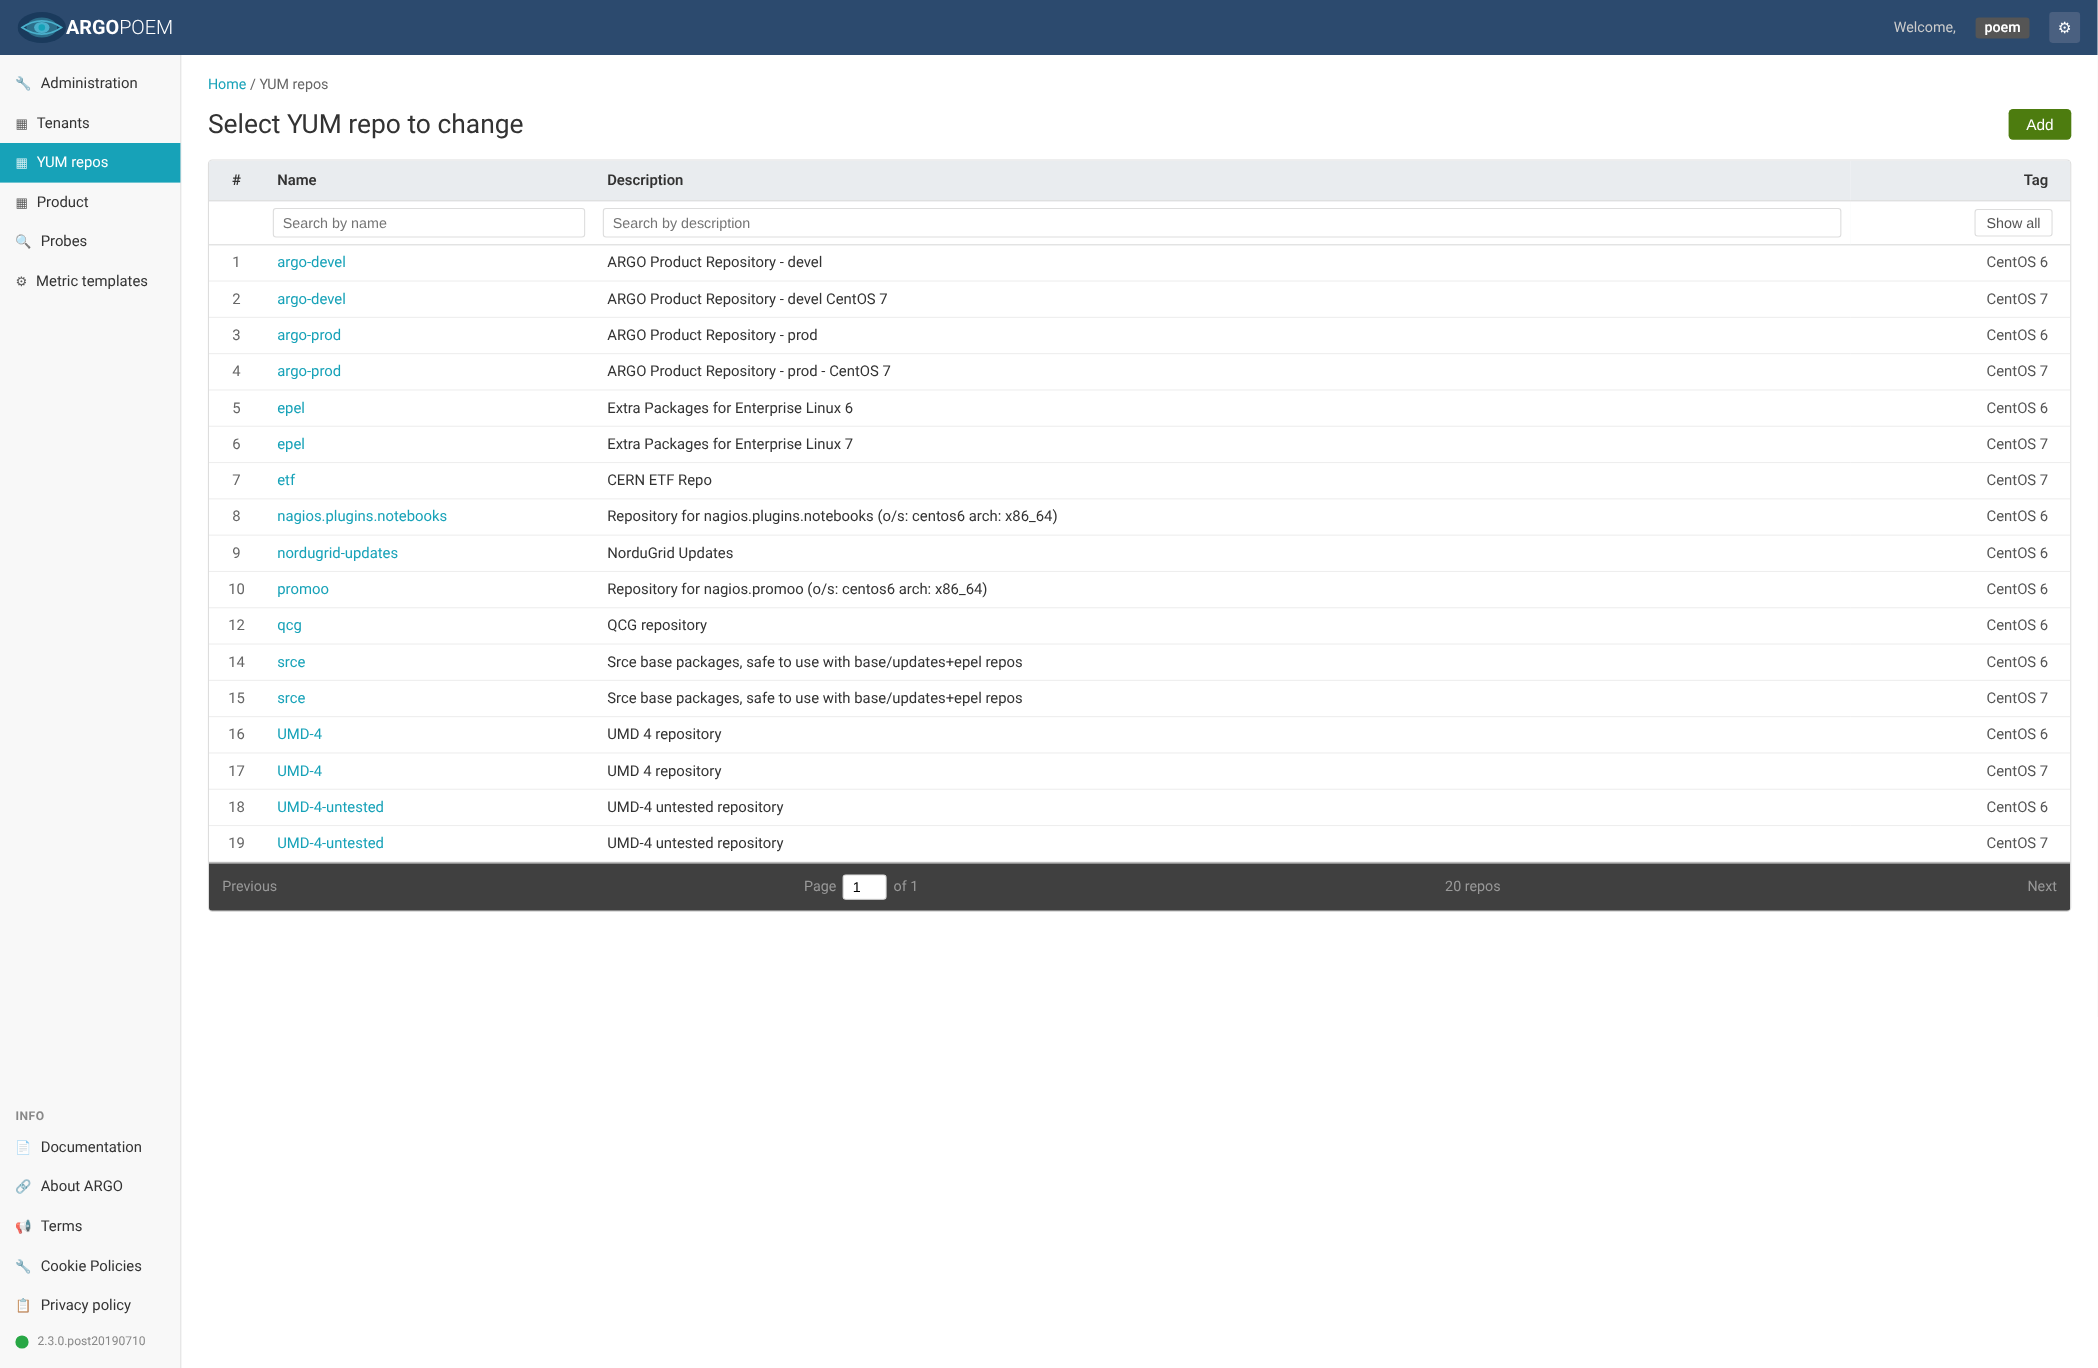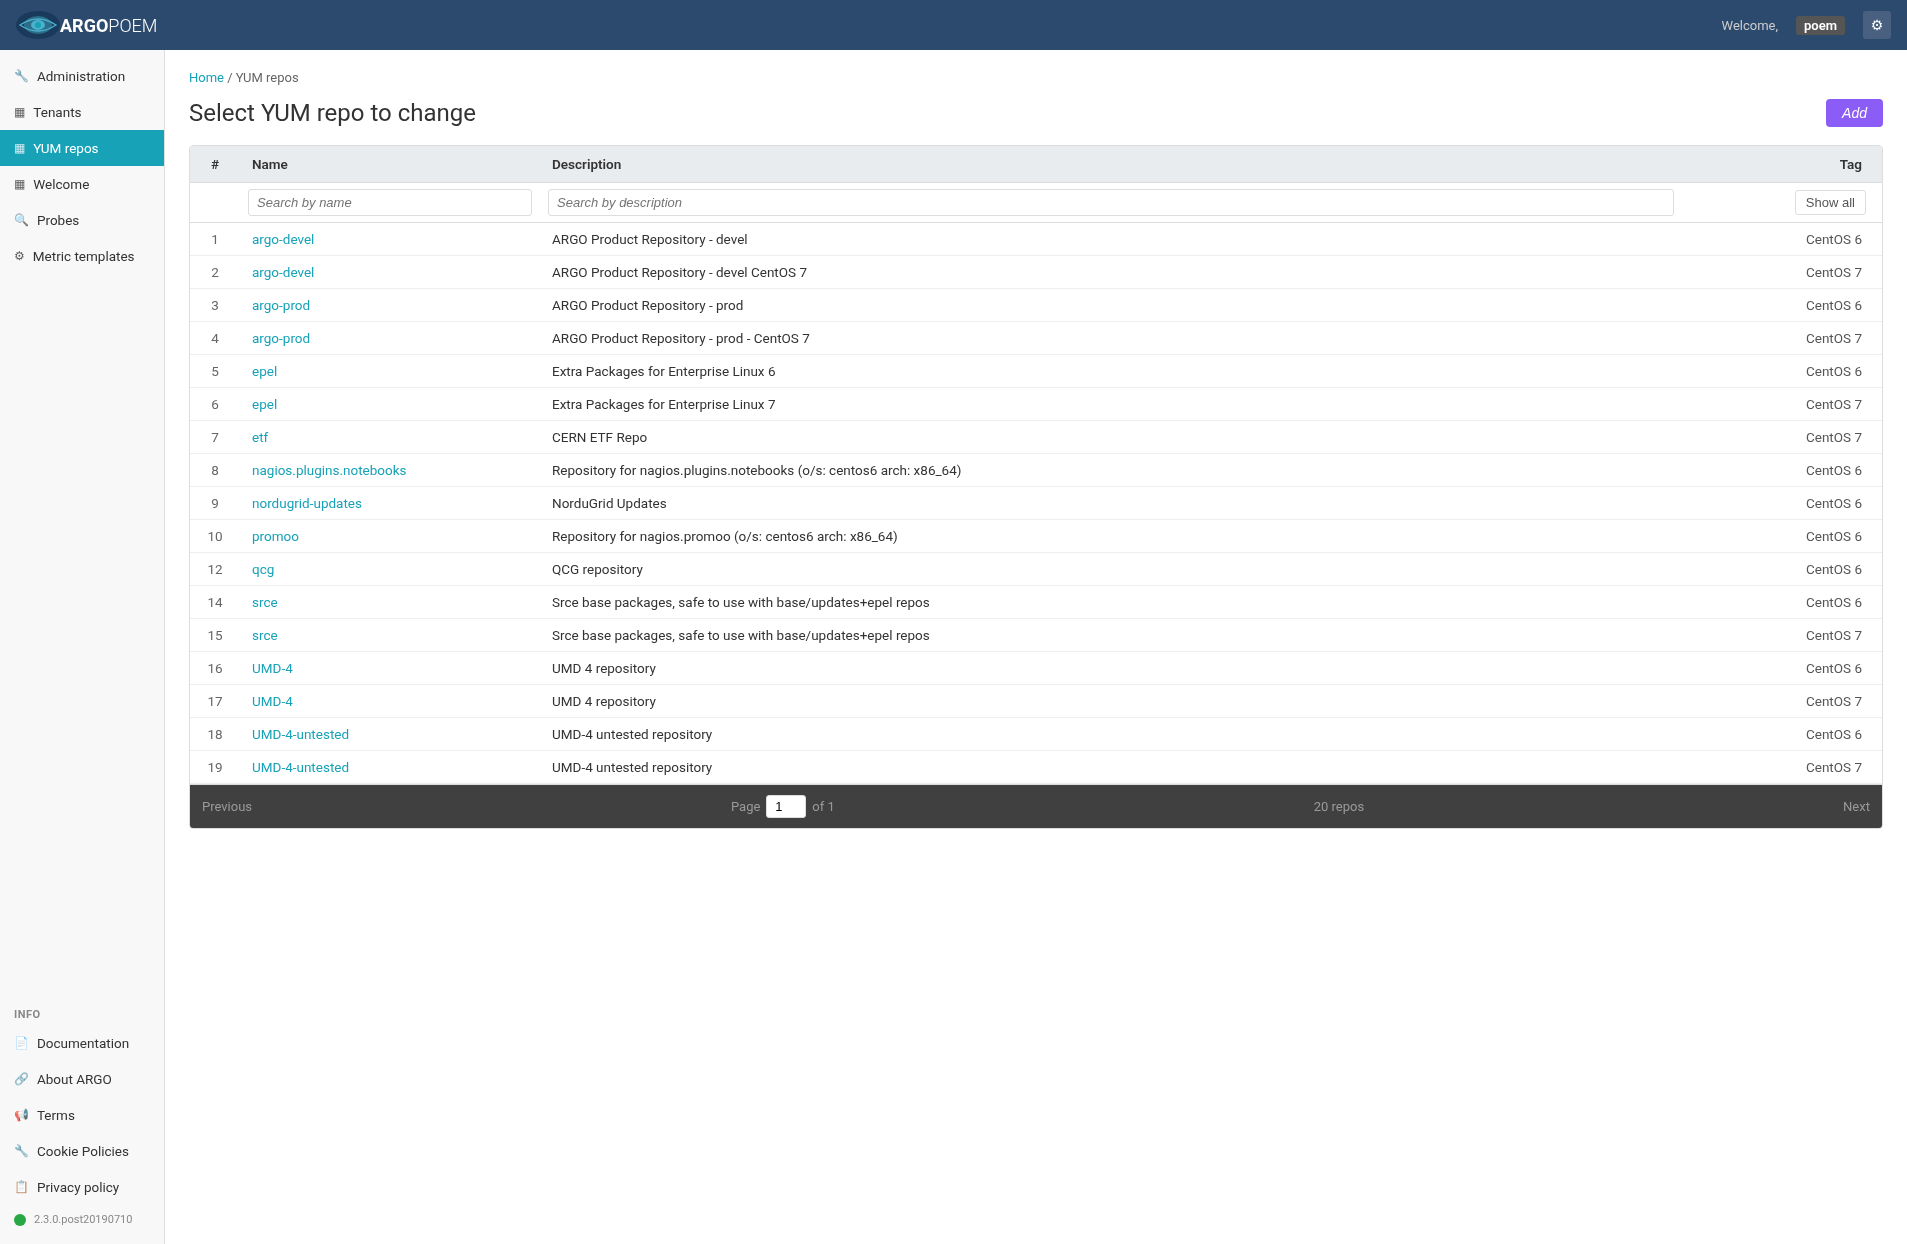--- a/index.html
+++ b/index.html
@@ -134,28 +134,27 @@
       align-items: center;
       justify-content: space-between;
       margin-bottom: 18px;
     }
     .page-title {
       font-size: 24px;
       font-weight: 400;
       color: #333;
     }
     .btn-add {
-      background: #8b5cf6;
+      background: #4d7c0f;
       color: white;
       border: none;
       padding: 6px 16px;
       border-radius: 4px;
       cursor: pointer;
       font-size: 14px;
-      font-style: italic;
     }
 
     
     .table-container {
       border: 1px solid #ddd;
       border-radius: 4px;
       overflow: hidden;
     }
     .data-table {
       width: 100%;
@@ -186,21 +185,20 @@
       border-bottom: 1px solid #ddd;
     }
     .search-input {
       width: 100%;
       padding: 5px 8px;
       border: 1px solid #ddd;
       border-radius: 3px;
       font-size: 13px;
       color: #999;
       background: #fff;
-      font-style: italic;
     }
 
     .show-all-btn {
       background: none;
       border: 1px solid #ddd;
       padding: 4px 10px;
       border-radius: 3px;
       font-size: 13px;
       color: #555;
       cursor: pointer;
@@ -286,21 +284,21 @@
     <a class="sidebar-item">
       <span class="icon">▦</span>
       <span>Tenants</span>
     </a>
     <a class="sidebar-item active">
       <span class="icon">▦</span>
       <span>YUM repos</span>
     </a>
     <a class="sidebar-item">
       <span class="icon">▦</span>
-      <span>Welcome</span>
+      <span>Product</span>
     </a>
     <a class="sidebar-item">
       <span class="icon">🔍</span>
       <span>Probes</span>
     </a>
     <a class="sidebar-item">
       <span class="icon">⚙</span>
       <span>Metric templates</span>
     </a>
 

